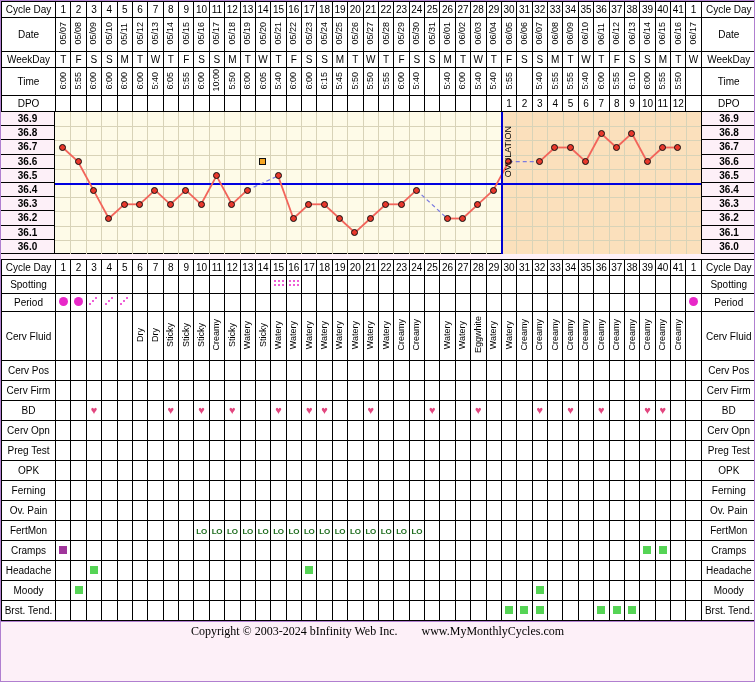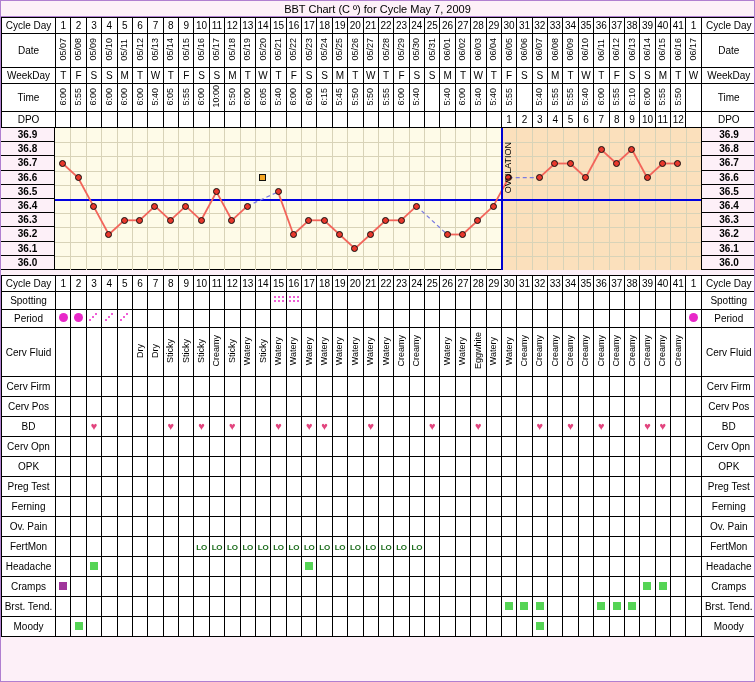--- a/index.html
+++ b/index.html
@@ -190,21 +190,20 @@
     background: #fdf0f8;
     border-top: 1px solid #b07fd0;
   }
   #footer .sp { display: inline-block; width: 18px; }
 </style>
 </head>
 <body>
 
 <div id="chart-root">
 
-  <div id="title-bar">BBT Chart (C º) for Cycle May 7, 2009</div>
 
   <table class="gridtable" id="header-table">
     <tbody id="header-body">
         <tr>
           <td class="lbl" style="width: 54px;">Cycle Day</td>
           <td class="daycell" style="width: 15.381px; height: 16px;">1</td>
           <td class="daycell" style="width: 15.381px; height: 16px;">2</td>
           <td class="daycell" style="width: 15.381px; height: 16px;">3</td>
           <td class="daycell" style="width: 15.381px; height: 16px;">4</td>
           <td class="daycell" style="width: 15.381px; height: 16px;">5</td>
@@ -779,20 +778,66 @@
           <td class="blankcell" style="width: 15.381px; height: 49px;"><span class="vert">Creamy</span></td>
           <td class="blankcell" style="width: 15.381px; height: 49px;"><span class="vert">Creamy</span></td>
           <td class="blankcell" style="width: 15.381px; height: 49px;"><span class="vert">Creamy</span></td>
           <td class="blankcell" style="width: 15.381px; height: 49px;"><span class="vert">Creamy</span></td>
           <td class="blankcell" style="width: 15.381px; height: 49px;"><span class="vert">Creamy</span></td>
           <td class="blankcell" style="width: 15.381px; height: 49px;"><span class="vert">Creamy</span></td>
           <td class="blankcell" style="width: 15.381px; height: 49px;"></td>
           <td class="lbl" style="width: 55px;">Cerv Fluid</td>
         </tr>
         <tr>
+          <td class="lbl" style="width: 54px;">Cerv Pos</td>
+          <td class="blankcell" style="width: 15.381px; height: 20px;"></td>
+          <td class="blankcell" style="width: 15.381px; height: 20px;"></td>
+          <td class="blankcell" style="width: 15.381px; height: 20px;"></td>
+          <td class="blankcell" style="width: 15.381px; height: 20px;"></td>
+          <td class="blankcell" style="width: 15.381px; height: 20px;"></td>
+          <td class="blankcell" style="width: 15.381px; height: 20px;"></td>
+          <td class="blankcell" style="width: 15.381px; height: 20px;"></td>
+          <td class="blankcell" style="width: 15.381px; height: 20px;"></td>
+          <td class="blankcell" style="width: 15.381px; height: 20px;"></td>
+          <td class="blankcell" style="width: 15.381px; height: 20px;"></td>
+          <td class="blankcell" style="width: 15.381px; height: 20px;"></td>
+          <td class="blankcell" style="width: 15.381px; height: 20px;"></td>
+          <td class="blankcell" style="width: 15.381px; height: 20px;"></td>
+          <td class="blankcell" style="width: 15.381px; height: 20px;"></td>
+          <td class="blankcell" style="width: 15.381px; height: 20px;"></td>
+          <td class="blankcell" style="width: 15.381px; height: 20px;"></td>
+          <td class="blankcell" style="width: 15.381px; height: 20px;"></td>
+          <td class="blankcell" style="width: 15.381px; height: 20px;"></td>
+          <td class="blankcell" style="width: 15.381px; height: 20px;"></td>
+          <td class="blankcell" style="width: 15.381px; height: 20px;"></td>
+          <td class="blankcell" style="width: 15.381px; height: 20px;"></td>
+          <td class="blankcell" style="width: 15.381px; height: 20px;"></td>
+          <td class="blankcell" style="width: 15.381px; height: 20px;"></td>
+          <td class="blankcell" style="width: 15.381px; height: 20px;"></td>
+          <td class="blankcell" style="width: 15.381px; height: 20px;"></td>
+          <td class="blankcell" style="width: 15.381px; height: 20px;"></td>
+          <td class="blankcell" style="width: 15.381px; height: 20px;"></td>
+          <td class="blankcell" style="width: 15.381px; height: 20px;"></td>
+          <td class="blankcell" style="width: 15.381px; height: 20px;"></td>
+          <td class="blankcell" style="width: 15.381px; height: 20px;"></td>
+          <td class="blankcell" style="width: 15.381px; height: 20px;"></td>
+          <td class="blankcell" style="width: 15.381px; height: 20px;"></td>
+          <td class="blankcell" style="width: 15.381px; height: 20px;"></td>
+          <td class="blankcell" style="width: 15.381px; height: 20px;"></td>
+          <td class="blankcell" style="width: 15.381px; height: 20px;"></td>
+          <td class="blankcell" style="width: 15.381px; height: 20px;"></td>
+          <td class="blankcell" style="width: 15.381px; height: 20px;"></td>
+          <td class="blankcell" style="width: 15.381px; height: 20px;"></td>
+          <td class="blankcell" style="width: 15.381px; height: 20px;"></td>
+          <td class="blankcell" style="width: 15.381px; height: 20px;"></td>
+          <td class="blankcell" style="width: 15.381px; height: 20px;"></td>
+          <td class="blankcell" style="width: 15.381px; height: 20px;"></td>
+          <td class="lbl" style="width: 55px;">Cerv Pos</td>
+        </tr>
+        <tr>
           <td class="lbl" style="width: 54px;">Cerv Firm</td>
           <td class="blankcell" style="width: 15.381px; height: 20px;"></td>
           <td class="blankcell" style="width: 15.381px; height: 20px;"></td>
           <td class="blankcell" style="width: 15.381px; height: 20px;"></td>
           <td class="blankcell" style="width: 15.381px; height: 20px;"></td>
           <td class="blankcell" style="width: 15.381px; height: 20px;"></td>
           <td class="blankcell" style="width: 15.381px; height: 20px;"></td>
           <td class="blankcell" style="width: 15.381px; height: 20px;"></td>
           <td class="blankcell" style="width: 15.381px; height: 20px;"></td>
           <td class="blankcell" style="width: 15.381px; height: 20px;"></td>
@@ -825,66 +870,20 @@
           <td class="blankcell" style="width: 15.381px; height: 20px;"></td>
           <td class="blankcell" style="width: 15.381px; height: 20px;"></td>
           <td class="blankcell" style="width: 15.381px; height: 20px;"></td>
           <td class="blankcell" style="width: 15.381px; height: 20px;"></td>
           <td class="blankcell" style="width: 15.381px; height: 20px;"></td>
           <td class="blankcell" style="width: 15.381px; height: 20px;"></td>
           <td class="blankcell" style="width: 15.381px; height: 20px;"></td>
           <td class="lbl" style="width: 55px;">Cerv Firm</td>
         </tr>
         <tr>
-          <td class="lbl" style="width: 54px;">Cerv Pos</td>
-          <td class="blankcell" style="width: 15.381px; height: 20px;"></td>
-          <td class="blankcell" style="width: 15.381px; height: 20px;"></td>
-          <td class="blankcell" style="width: 15.381px; height: 20px;"></td>
-          <td class="blankcell" style="width: 15.381px; height: 20px;"></td>
-          <td class="blankcell" style="width: 15.381px; height: 20px;"></td>
-          <td class="blankcell" style="width: 15.381px; height: 20px;"></td>
-          <td class="blankcell" style="width: 15.381px; height: 20px;"></td>
-          <td class="blankcell" style="width: 15.381px; height: 20px;"></td>
-          <td class="blankcell" style="width: 15.381px; height: 20px;"></td>
-          <td class="blankcell" style="width: 15.381px; height: 20px;"></td>
-          <td class="blankcell" style="width: 15.381px; height: 20px;"></td>
-          <td class="blankcell" style="width: 15.381px; height: 20px;"></td>
-          <td class="blankcell" style="width: 15.381px; height: 20px;"></td>
-          <td class="blankcell" style="width: 15.381px; height: 20px;"></td>
-          <td class="blankcell" style="width: 15.381px; height: 20px;"></td>
-          <td class="blankcell" style="width: 15.381px; height: 20px;"></td>
-          <td class="blankcell" style="width: 15.381px; height: 20px;"></td>
-          <td class="blankcell" style="width: 15.381px; height: 20px;"></td>
-          <td class="blankcell" style="width: 15.381px; height: 20px;"></td>
-          <td class="blankcell" style="width: 15.381px; height: 20px;"></td>
-          <td class="blankcell" style="width: 15.381px; height: 20px;"></td>
-          <td class="blankcell" style="width: 15.381px; height: 20px;"></td>
-          <td class="blankcell" style="width: 15.381px; height: 20px;"></td>
-          <td class="blankcell" style="width: 15.381px; height: 20px;"></td>
-          <td class="blankcell" style="width: 15.381px; height: 20px;"></td>
-          <td class="blankcell" style="width: 15.381px; height: 20px;"></td>
-          <td class="blankcell" style="width: 15.381px; height: 20px;"></td>
-          <td class="blankcell" style="width: 15.381px; height: 20px;"></td>
-          <td class="blankcell" style="width: 15.381px; height: 20px;"></td>
-          <td class="blankcell" style="width: 15.381px; height: 20px;"></td>
-          <td class="blankcell" style="width: 15.381px; height: 20px;"></td>
-          <td class="blankcell" style="width: 15.381px; height: 20px;"></td>
-          <td class="blankcell" style="width: 15.381px; height: 20px;"></td>
-          <td class="blankcell" style="width: 15.381px; height: 20px;"></td>
-          <td class="blankcell" style="width: 15.381px; height: 20px;"></td>
-          <td class="blankcell" style="width: 15.381px; height: 20px;"></td>
-          <td class="blankcell" style="width: 15.381px; height: 20px;"></td>
-          <td class="blankcell" style="width: 15.381px; height: 20px;"></td>
-          <td class="blankcell" style="width: 15.381px; height: 20px;"></td>
-          <td class="blankcell" style="width: 15.381px; height: 20px;"></td>
-          <td class="blankcell" style="width: 15.381px; height: 20px;"></td>
-          <td class="blankcell" style="width: 15.381px; height: 20px;"></td>
-          <td class="lbl" style="width: 55px;">Cerv Pos</td>
-        </tr>
-        <tr>
           <td class="lbl" style="width: 54px;">BD</td>
           <td class="blankcell" style="width: 15.381px; height: 20px;"></td>
           <td class="blankcell" style="width: 15.381px; height: 20px;"></td>
           <td class="blankcell" style="width: 15.381px; height: 20px;"><span class="heart">♥</span></td>
           <td class="blankcell" style="width: 15.381px; height: 20px;"></td>
           <td class="blankcell" style="width: 15.381px; height: 20px;"></td>
           <td class="blankcell" style="width: 15.381px; height: 20px;"></td>
           <td class="blankcell" style="width: 15.381px; height: 20px;"></td>
           <td class="blankcell" style="width: 15.381px; height: 20px;"><span class="heart">♥</span></td>
           <td class="blankcell" style="width: 15.381px; height: 20px;"></td>
@@ -963,20 +962,66 @@
           <td class="blankcell" style="width: 15.381px; height: 20px;"></td>
           <td class="blankcell" style="width: 15.381px; height: 20px;"></td>
           <td class="blankcell" style="width: 15.381px; height: 20px;"></td>
           <td class="blankcell" style="width: 15.381px; height: 20px;"></td>
           <td class="blankcell" style="width: 15.381px; height: 20px;"></td>
           <td class="blankcell" style="width: 15.381px; height: 20px;"></td>
           <td class="blankcell" style="width: 15.381px; height: 20px;"></td>
           <td class="lbl" style="width: 55px;">Cerv Opn</td>
         </tr>
         <tr>
+          <td class="lbl" style="width: 54px;">Preg Test</td>
+          <td class="blankcell" style="width: 15.381px; height: 20px;"></td>
+          <td class="blankcell" style="width: 15.381px; height: 20px;"></td>
+          <td class="blankcell" style="width: 15.381px; height: 20px;"></td>
+          <td class="blankcell" style="width: 15.381px; height: 20px;"></td>
+          <td class="blankcell" style="width: 15.381px; height: 20px;"></td>
+          <td class="blankcell" style="width: 15.381px; height: 20px;"></td>
+          <td class="blankcell" style="width: 15.381px; height: 20px;"></td>
+          <td class="blankcell" style="width: 15.381px; height: 20px;"></td>
+          <td class="blankcell" style="width: 15.381px; height: 20px;"></td>
+          <td class="blankcell" style="width: 15.381px; height: 20px;"></td>
+          <td class="blankcell" style="width: 15.381px; height: 20px;"></td>
+          <td class="blankcell" style="width: 15.381px; height: 20px;"></td>
+          <td class="blankcell" style="width: 15.381px; height: 20px;"></td>
+          <td class="blankcell" style="width: 15.381px; height: 20px;"></td>
+          <td class="blankcell" style="width: 15.381px; height: 20px;"></td>
+          <td class="blankcell" style="width: 15.381px; height: 20px;"></td>
+          <td class="blankcell" style="width: 15.381px; height: 20px;"></td>
+          <td class="blankcell" style="width: 15.381px; height: 20px;"></td>
+          <td class="blankcell" style="width: 15.381px; height: 20px;"></td>
+          <td class="blankcell" style="width: 15.381px; height: 20px;"></td>
+          <td class="blankcell" style="width: 15.381px; height: 20px;"></td>
+          <td class="blankcell" style="width: 15.381px; height: 20px;"></td>
+          <td class="blankcell" style="width: 15.381px; height: 20px;"></td>
+          <td class="blankcell" style="width: 15.381px; height: 20px;"></td>
+          <td class="blankcell" style="width: 15.381px; height: 20px;"></td>
+          <td class="blankcell" style="width: 15.381px; height: 20px;"></td>
+          <td class="blankcell" style="width: 15.381px; height: 20px;"></td>
+          <td class="blankcell" style="width: 15.381px; height: 20px;"></td>
+          <td class="blankcell" style="width: 15.381px; height: 20px;"></td>
+          <td class="blankcell" style="width: 15.381px; height: 20px;"></td>
+          <td class="blankcell" style="width: 15.381px; height: 20px;"></td>
+          <td class="blankcell" style="width: 15.381px; height: 20px;"></td>
+          <td class="blankcell" style="width: 15.381px; height: 20px;"></td>
+          <td class="blankcell" style="width: 15.381px; height: 20px;"></td>
+          <td class="blankcell" style="width: 15.381px; height: 20px;"></td>
+          <td class="blankcell" style="width: 15.381px; height: 20px;"></td>
+          <td class="blankcell" style="width: 15.381px; height: 20px;"></td>
+          <td class="blankcell" style="width: 15.381px; height: 20px;"></td>
+          <td class="blankcell" style="width: 15.381px; height: 20px;"></td>
+          <td class="blankcell" style="width: 15.381px; height: 20px;"></td>
+          <td class="blankcell" style="width: 15.381px; height: 20px;"></td>
+          <td class="blankcell" style="width: 15.381px; height: 20px;"></td>
+          <td class="lbl" style="width: 55px;">Preg Test</td>
+        </tr>
+        <tr>
           <td class="lbl" style="width: 54px;">OPK</td>
           <td class="blankcell" style="width: 15.381px; height: 20px;"></td>
           <td class="blankcell" style="width: 15.381px; height: 20px;"></td>
           <td class="blankcell" style="width: 15.381px; height: 20px;"></td>
           <td class="blankcell" style="width: 15.381px; height: 20px;"></td>
           <td class="blankcell" style="width: 15.381px; height: 20px;"></td>
           <td class="blankcell" style="width: 15.381px; height: 20px;"></td>
           <td class="blankcell" style="width: 15.381px; height: 20px;"></td>
           <td class="blankcell" style="width: 15.381px; height: 20px;"></td>
           <td class="blankcell" style="width: 15.381px; height: 20px;"></td>
@@ -1009,66 +1054,20 @@
           <td class="blankcell" style="width: 15.381px; height: 20px;"></td>
           <td class="blankcell" style="width: 15.381px; height: 20px;"></td>
           <td class="blankcell" style="width: 15.381px; height: 20px;"></td>
           <td class="blankcell" style="width: 15.381px; height: 20px;"></td>
           <td class="blankcell" style="width: 15.381px; height: 20px;"></td>
           <td class="blankcell" style="width: 15.381px; height: 20px;"></td>
           <td class="blankcell" style="width: 15.381px; height: 20px;"></td>
           <td class="lbl" style="width: 55px;">OPK</td>
         </tr>
         <tr>
-          <td class="lbl" style="width: 54px;">Preg Test</td>
-          <td class="blankcell" style="width: 15.381px; height: 20px;"></td>
-          <td class="blankcell" style="width: 15.381px; height: 20px;"></td>
-          <td class="blankcell" style="width: 15.381px; height: 20px;"></td>
-          <td class="blankcell" style="width: 15.381px; height: 20px;"></td>
-          <td class="blankcell" style="width: 15.381px; height: 20px;"></td>
-          <td class="blankcell" style="width: 15.381px; height: 20px;"></td>
-          <td class="blankcell" style="width: 15.381px; height: 20px;"></td>
-          <td class="blankcell" style="width: 15.381px; height: 20px;"></td>
-          <td class="blankcell" style="width: 15.381px; height: 20px;"></td>
-          <td class="blankcell" style="width: 15.381px; height: 20px;"></td>
-          <td class="blankcell" style="width: 15.381px; height: 20px;"></td>
-          <td class="blankcell" style="width: 15.381px; height: 20px;"></td>
-          <td class="blankcell" style="width: 15.381px; height: 20px;"></td>
-          <td class="blankcell" style="width: 15.381px; height: 20px;"></td>
-          <td class="blankcell" style="width: 15.381px; height: 20px;"></td>
-          <td class="blankcell" style="width: 15.381px; height: 20px;"></td>
-          <td class="blankcell" style="width: 15.381px; height: 20px;"></td>
-          <td class="blankcell" style="width: 15.381px; height: 20px;"></td>
-          <td class="blankcell" style="width: 15.381px; height: 20px;"></td>
-          <td class="blankcell" style="width: 15.381px; height: 20px;"></td>
-          <td class="blankcell" style="width: 15.381px; height: 20px;"></td>
-          <td class="blankcell" style="width: 15.381px; height: 20px;"></td>
-          <td class="blankcell" style="width: 15.381px; height: 20px;"></td>
-          <td class="blankcell" style="width: 15.381px; height: 20px;"></td>
-          <td class="blankcell" style="width: 15.381px; height: 20px;"></td>
-          <td class="blankcell" style="width: 15.381px; height: 20px;"></td>
-          <td class="blankcell" style="width: 15.381px; height: 20px;"></td>
-          <td class="blankcell" style="width: 15.381px; height: 20px;"></td>
-          <td class="blankcell" style="width: 15.381px; height: 20px;"></td>
-          <td class="blankcell" style="width: 15.381px; height: 20px;"></td>
-          <td class="blankcell" style="width: 15.381px; height: 20px;"></td>
-          <td class="blankcell" style="width: 15.381px; height: 20px;"></td>
-          <td class="blankcell" style="width: 15.381px; height: 20px;"></td>
-          <td class="blankcell" style="width: 15.381px; height: 20px;"></td>
-          <td class="blankcell" style="width: 15.381px; height: 20px;"></td>
-          <td class="blankcell" style="width: 15.381px; height: 20px;"></td>
-          <td class="blankcell" style="width: 15.381px; height: 20px;"></td>
-          <td class="blankcell" style="width: 15.381px; height: 20px;"></td>
-          <td class="blankcell" style="width: 15.381px; height: 20px;"></td>
-          <td class="blankcell" style="width: 15.381px; height: 20px;"></td>
-          <td class="blankcell" style="width: 15.381px; height: 20px;"></td>
-          <td class="blankcell" style="width: 15.381px; height: 20px;"></td>
-          <td class="lbl" style="width: 55px;">Preg Test</td>
-        </tr>
-        <tr>
           <td class="lbl" style="width: 54px;">Ferning</td>
           <td class="blankcell" style="width: 15.381px; height: 20px;"></td>
           <td class="blankcell" style="width: 15.381px; height: 20px;"></td>
           <td class="blankcell" style="width: 15.381px; height: 20px;"></td>
           <td class="blankcell" style="width: 15.381px; height: 20px;"></td>
           <td class="blankcell" style="width: 15.381px; height: 20px;"></td>
           <td class="blankcell" style="width: 15.381px; height: 20px;"></td>
           <td class="blankcell" style="width: 15.381px; height: 20px;"></td>
           <td class="blankcell" style="width: 15.381px; height: 20px;"></td>
           <td class="blankcell" style="width: 15.381px; height: 20px;"></td>
@@ -1191,66 +1190,20 @@
           <td class="blankcell" style="width: 15.381px; height: 20px;"></td>
           <td class="blankcell" style="width: 15.381px; height: 20px;"></td>
           <td class="blankcell" style="width: 15.381px; height: 20px;"></td>
           <td class="blankcell" style="width: 15.381px; height: 20px;"></td>
           <td class="blankcell" style="width: 15.381px; height: 20px;"></td>
           <td class="blankcell" style="width: 15.381px; height: 20px;"></td>
           <td class="blankcell" style="width: 15.381px; height: 20px;"></td>
           <td class="blankcell" style="width: 15.381px; height: 20px;"></td>
           <td class="blankcell" style="width: 15.381px; height: 20px;"></td>
           <td class="lbl" style="width: 55px;">FertMon</td>
-        </tr>
-        <tr>
-          <td class="lbl" style="width: 54px;">Headache</td>
-          <td class="blankcell" style="width: 15.381px; height: 20px;"></td>
-          <td class="blankcell" style="width: 15.381px; height: 20px;"></td>
-          <td class="blankcell" style="width: 15.381px; height: 20px;"><span class="sq green"></span></td>
-          <td class="blankcell" style="width: 15.381px; height: 20px;"></td>
-          <td class="blankcell" style="width: 15.381px; height: 20px;"></td>
-          <td class="blankcell" style="width: 15.381px; height: 20px;"></td>
-          <td class="blankcell" style="width: 15.381px; height: 20px;"></td>
-          <td class="blankcell" style="width: 15.381px; height: 20px;"></td>
-          <td class="blankcell" style="width: 15.381px; height: 20px;"></td>
-          <td class="blankcell" style="width: 15.381px; height: 20px;"></td>
-          <td class="blankcell" style="width: 15.381px; height: 20px;"></td>
-          <td class="blankcell" style="width: 15.381px; height: 20px;"></td>
-          <td class="blankcell" style="width: 15.381px; height: 20px;"></td>
-          <td class="blankcell" style="width: 15.381px; height: 20px;"></td>
-          <td class="blankcell" style="width: 15.381px; height: 20px;"></td>
-          <td class="blankcell" style="width: 15.381px; height: 20px;"></td>
-          <td class="blankcell" style="width: 15.381px; height: 20px;"><span class="sq green"></span></td>
-          <td class="blankcell" style="width: 15.381px; height: 20px;"></td>
-          <td class="blankcell" style="width: 15.381px; height: 20px;"></td>
-          <td class="blankcell" style="width: 15.381px; height: 20px;"></td>
-          <td class="blankcell" style="width: 15.381px; height: 20px;"></td>
-          <td class="blankcell" style="width: 15.381px; height: 20px;"></td>
-          <td class="blankcell" style="width: 15.381px; height: 20px;"></td>
-          <td class="blankcell" style="width: 15.381px; height: 20px;"></td>
-          <td class="blankcell" style="width: 15.381px; height: 20px;"></td>
-          <td class="blankcell" style="width: 15.381px; height: 20px;"></td>
-          <td class="blankcell" style="width: 15.381px; height: 20px;"></td>
-          <td class="blankcell" style="width: 15.381px; height: 20px;"></td>
-          <td class="blankcell" style="width: 15.381px; height: 20px;"></td>
-          <td class="blankcell" style="width: 15.381px; height: 20px;"></td>
-          <td class="blankcell" style="width: 15.381px; height: 20px;"></td>
-          <td class="blankcell" style="width: 15.381px; height: 20px;"></td>
-          <td class="blankcell" style="width: 15.381px; height: 20px;"></td>
-          <td class="blankcell" style="width: 15.381px; height: 20px;"></td>
-          <td class="blankcell" style="width: 15.381px; height: 20px;"></td>
-          <td class="blankcell" style="width: 15.381px; height: 20px;"></td>
-          <td class="blankcell" style="width: 15.381px; height: 20px;"></td>
-          <td class="blankcell" style="width: 15.381px; height: 20px;"></td>
-          <td class="blankcell" style="width: 15.381px; height: 20px;"></td>
-          <td class="blankcell" style="width: 15.381px; height: 20px;"></td>
-          <td class="blankcell" style="width: 15.381px; height: 20px;"></td>
-          <td class="blankcell" style="width: 15.381px; height: 20px;"></td>
-          <td class="lbl" style="width: 55px;">Headache</td>
         </tr>
         <tr>
           <td class="lbl" style="width: 54px;">Cramps</td>
           <td class="blankcell" style="width: 15.381px; height: 20px;"><span class="sq purple"></span></td>
           <td class="blankcell" style="width: 15.381px; height: 20px;"></td>
           <td class="blankcell" style="width: 15.381px; height: 20px;"></td>
           <td class="blankcell" style="width: 15.381px; height: 20px;"></td>
           <td class="blankcell" style="width: 15.381px; height: 20px;"></td>
           <td class="blankcell" style="width: 15.381px; height: 20px;"></td>
           <td class="blankcell" style="width: 15.381px; height: 20px;"></td>
@@ -1283,20 +1236,112 @@
           <td class="blankcell" style="width: 15.381px; height: 20px;"></td>
           <td class="blankcell" style="width: 15.381px; height: 20px;"></td>
           <td class="blankcell" style="width: 15.381px; height: 20px;"></td>
           <td class="blankcell" style="width: 15.381px; height: 20px;"></td>
           <td class="blankcell" style="width: 15.381px; height: 20px;"></td>
           <td class="blankcell" style="width: 15.381px; height: 20px;"><span class="sq green"></span></td>
           <td class="blankcell" style="width: 15.381px; height: 20px;"><span class="sq green"></span></td>
           <td class="blankcell" style="width: 15.381px; height: 20px;"></td>
           <td class="blankcell" style="width: 15.381px; height: 20px;"></td>
           <td class="lbl" style="width: 55px;">Cramps</td>
+        </tr>
+        <tr>
+          <td class="lbl" style="width: 54px;">Headache</td>
+          <td class="blankcell" style="width: 15.381px; height: 20px;"></td>
+          <td class="blankcell" style="width: 15.381px; height: 20px;"></td>
+          <td class="blankcell" style="width: 15.381px; height: 20px;"><span class="sq green"></span></td>
+          <td class="blankcell" style="width: 15.381px; height: 20px;"></td>
+          <td class="blankcell" style="width: 15.381px; height: 20px;"></td>
+          <td class="blankcell" style="width: 15.381px; height: 20px;"></td>
+          <td class="blankcell" style="width: 15.381px; height: 20px;"></td>
+          <td class="blankcell" style="width: 15.381px; height: 20px;"></td>
+          <td class="blankcell" style="width: 15.381px; height: 20px;"></td>
+          <td class="blankcell" style="width: 15.381px; height: 20px;"></td>
+          <td class="blankcell" style="width: 15.381px; height: 20px;"></td>
+          <td class="blankcell" style="width: 15.381px; height: 20px;"></td>
+          <td class="blankcell" style="width: 15.381px; height: 20px;"></td>
+          <td class="blankcell" style="width: 15.381px; height: 20px;"></td>
+          <td class="blankcell" style="width: 15.381px; height: 20px;"></td>
+          <td class="blankcell" style="width: 15.381px; height: 20px;"></td>
+          <td class="blankcell" style="width: 15.381px; height: 20px;"><span class="sq green"></span></td>
+          <td class="blankcell" style="width: 15.381px; height: 20px;"></td>
+          <td class="blankcell" style="width: 15.381px; height: 20px;"></td>
+          <td class="blankcell" style="width: 15.381px; height: 20px;"></td>
+          <td class="blankcell" style="width: 15.381px; height: 20px;"></td>
+          <td class="blankcell" style="width: 15.381px; height: 20px;"></td>
+          <td class="blankcell" style="width: 15.381px; height: 20px;"></td>
+          <td class="blankcell" style="width: 15.381px; height: 20px;"></td>
+          <td class="blankcell" style="width: 15.381px; height: 20px;"></td>
+          <td class="blankcell" style="width: 15.381px; height: 20px;"></td>
+          <td class="blankcell" style="width: 15.381px; height: 20px;"></td>
+          <td class="blankcell" style="width: 15.381px; height: 20px;"></td>
+          <td class="blankcell" style="width: 15.381px; height: 20px;"></td>
+          <td class="blankcell" style="width: 15.381px; height: 20px;"></td>
+          <td class="blankcell" style="width: 15.381px; height: 20px;"></td>
+          <td class="blankcell" style="width: 15.381px; height: 20px;"></td>
+          <td class="blankcell" style="width: 15.381px; height: 20px;"></td>
+          <td class="blankcell" style="width: 15.381px; height: 20px;"></td>
+          <td class="blankcell" style="width: 15.381px; height: 20px;"></td>
+          <td class="blankcell" style="width: 15.381px; height: 20px;"></td>
+          <td class="blankcell" style="width: 15.381px; height: 20px;"></td>
+          <td class="blankcell" style="width: 15.381px; height: 20px;"></td>
+          <td class="blankcell" style="width: 15.381px; height: 20px;"></td>
+          <td class="blankcell" style="width: 15.381px; height: 20px;"></td>
+          <td class="blankcell" style="width: 15.381px; height: 20px;"></td>
+          <td class="blankcell" style="width: 15.381px; height: 20px;"></td>
+          <td class="lbl" style="width: 55px;">Headache</td>
+        </tr>
+        <tr>
+          <td class="lbl" style="width: 54px;">Moody</td>
+          <td class="blankcell" style="width: 15.381px; height: 20px;"></td>
+          <td class="blankcell" style="width: 15.381px; height: 20px;"><span class="sq green"></span></td>
+          <td class="blankcell" style="width: 15.381px; height: 20px;"></td>
+          <td class="blankcell" style="width: 15.381px; height: 20px;"></td>
+          <td class="blankcell" style="width: 15.381px; height: 20px;"></td>
+          <td class="blankcell" style="width: 15.381px; height: 20px;"></td>
+          <td class="blankcell" style="width: 15.381px; height: 20px;"></td>
+          <td class="blankcell" style="width: 15.381px; height: 20px;"></td>
+          <td class="blankcell" style="width: 15.381px; height: 20px;"></td>
+          <td class="blankcell" style="width: 15.381px; height: 20px;"></td>
+          <td class="blankcell" style="width: 15.381px; height: 20px;"></td>
+          <td class="blankcell" style="width: 15.381px; height: 20px;"></td>
+          <td class="blankcell" style="width: 15.381px; height: 20px;"></td>
+          <td class="blankcell" style="width: 15.381px; height: 20px;"></td>
+          <td class="blankcell" style="width: 15.381px; height: 20px;"></td>
+          <td class="blankcell" style="width: 15.381px; height: 20px;"></td>
+          <td class="blankcell" style="width: 15.381px; height: 20px;"></td>
+          <td class="blankcell" style="width: 15.381px; height: 20px;"></td>
+          <td class="blankcell" style="width: 15.381px; height: 20px;"></td>
+          <td class="blankcell" style="width: 15.381px; height: 20px;"></td>
+          <td class="blankcell" style="width: 15.381px; height: 20px;"></td>
+          <td class="blankcell" style="width: 15.381px; height: 20px;"></td>
+          <td class="blankcell" style="width: 15.381px; height: 20px;"></td>
+          <td class="blankcell" style="width: 15.381px; height: 20px;"></td>
+          <td class="blankcell" style="width: 15.381px; height: 20px;"></td>
+          <td class="blankcell" style="width: 15.381px; height: 20px;"></td>
+          <td class="blankcell" style="width: 15.381px; height: 20px;"></td>
+          <td class="blankcell" style="width: 15.381px; height: 20px;"></td>
+          <td class="blankcell" style="width: 15.381px; height: 20px;"></td>
+          <td class="blankcell" style="width: 15.381px; height: 20px;"></td>
+          <td class="blankcell" style="width: 15.381px; height: 20px;"></td>
+          <td class="blankcell" style="width: 15.381px; height: 20px;"><span class="sq green"></span></td>
+          <td class="blankcell" style="width: 15.381px; height: 20px;"></td>
+          <td class="blankcell" style="width: 15.381px; height: 20px;"></td>
+          <td class="blankcell" style="width: 15.381px; height: 20px;"></td>
+          <td class="blankcell" style="width: 15.381px; height: 20px;"></td>
+          <td class="blankcell" style="width: 15.381px; height: 20px;"></td>
+          <td class="blankcell" style="width: 15.381px; height: 20px;"></td>
+          <td class="blankcell" style="width: 15.381px; height: 20px;"></td>
+          <td class="blankcell" style="width: 15.381px; height: 20px;"></td>
+          <td class="blankcell" style="width: 15.381px; height: 20px;"></td>
+          <td class="blankcell" style="width: 15.381px; height: 20px;"></td>
+          <td class="lbl" style="width: 55px;">Moody</td>
         </tr>
         <tr>
           <td class="lbl" style="width: 54px;">Brst. Tend.</td>
           <td class="blankcell" style="width: 15.381px; height: 20px;"></td>
           <td class="blankcell" style="width: 15.381px; height: 20px;"></td>
           <td class="blankcell" style="width: 15.381px; height: 20px;"></td>
           <td class="blankcell" style="width: 15.381px; height: 20px;"></td>
           <td class="blankcell" style="width: 15.381px; height: 20px;"></td>
           <td class="blankcell" style="width: 15.381px; height: 20px;"></td>
           <td class="blankcell" style="width: 15.381px; height: 20px;"></td>
@@ -1330,62 +1375,21 @@
           <td class="blankcell" style="width: 15.381px; height: 20px;"></td>
           <td class="blankcell" style="width: 15.381px; height: 20px;"><span class="sq green"></span></td>
           <td class="blankcell" style="width: 15.381px; height: 20px;"><span class="sq green"></span></td>
           <td class="blankcell" style="width: 15.381px; height: 20px;"><span class="sq green"></span></td>
           <td class="blankcell" style="width: 15.381px; height: 20px;"></td>
           <td class="blankcell" style="width: 15.381px; height: 20px;"></td>
           <td class="blankcell" style="width: 15.381px; height: 20px;"></td>
           <td class="blankcell" style="width: 15.381px; height: 20px;"></td>
           <td class="lbl" style="width: 55px;">Brst. Tend.</td>
         </tr>
-        <tr>
-          <td class="lbl" style="width: 54px;">Moody</td>
-          <td class="blankcell" style="width: 15.381px; height: 20px;"></td>
-          <td class="blankcell" style="width: 15.381px; height: 20px;"><span class="sq green"></span></td>
-          <td class="blankcell" style="width: 15.381px; height: 20px;"></td>
-          <td class="blankcell" style="width: 15.381px; height: 20px;"></td>
-          <td class="blankcell" style="width: 15.381px; height: 20px;"></td>
-          <td class="blankcell" style="width: 15.381px; height: 20px;"></td>
-          <td class="blankcell" style="width: 15.381px; height: 20px;"></td>
-          <td class="blankcell" style="width: 15.381px; height: 20px;"></td>
-          <td class="blankcell" style="width: 15.381px; height: 20px;"></td>
-          <td class="blankcell" style="width: 15.381px; height: 20px;"></td>
-          <td class="blankcell" style="width: 15.381px; height: 20px;"></td>
-          <td class="blankcell" style="width: 15.381px; height: 20px;"></td>
-          <td class="blankcell" style="width: 15.381px; height: 20px;"></td>
-          <td class="blankcell" style="width: 15.381px; height: 20px;"></td>
-          <td class="blankcell" style="width: 15.381px; height: 20px;"></td>
-          <td class="blankcell" style="width: 15.381px; height: 20px;"></td>
-          <td class="blankcell" style="width: 15.381px; height: 20px;"></td>
-          <td class="blankcell" style="width: 15.381px; height: 20px;"></td>
-          <td class="blankcell" style="width: 15.381px; height: 20px;"></td>
-          <td class="blankcell" style="width: 15.381px; height: 20px;"></td>
-          <td class="blankcell" style="width: 15.381px; height: 20px;"></td>
-          <td class="blankcell" style="width: 15.381px; height: 20px;"></td>
-          <td class="blankcell" style="width: 15.381px; height: 20px;"></td>
-          <td class="blankcell" style="width: 15.381px; height: 20px;"></td>
-          <td class="blankcell" style="width: 15.381px; height: 20px;"></td>
-          <td class="blankcell" style="width: 15.381px; height: 20px;"></td>
-          <td class="blankcell" style="width: 15.381px; height: 20px;"></td>
-          <td class="blankcell" style="width: 15.381px; height: 20px;"></td>
-          <td class="blankcell" style="width: 15.381px; height: 20px;"></td>
-          <td class="blankcell" style="width: 15.381px; height: 20px;"></td>
-          <td class="blankcell" style="width: 15.381px; height: 20px;"></td>
-          <td class="blankcell" style="width: 15.381px; height: 20px;"><span class="sq green"></span></td>
-          <td class="blankcell" style="width: 15.381px; height: 20px;"></td>
-          <td class="blankcell" style="width: 15.381px; height: 20px;"></td>
-          <td class="blankcell" style="width: 15.381px; height: 20px;"></td>
-          <td class="blankcell" style="width: 15.381px; height: 20px;"></td>
-          <td class="blankcell" style="width: 15.381px; height: 20px;"></td>
-          <td class="blankcell" style="width: 15.381px; height: 20px;"></td>
-          <td class="blankcell" style="width: 15.381px; height: 20px;"></td>
-          <td class="blankcell" style="width: 15.381px; height: 20px;"></td>
-          <td class="blankcell" style="width: 15.381px; height: 20px;"></td>
-          <td class="blankcell" style="width: 15.381px; height: 20px;"></td>
-          <td class="lbl" style="width: 55px;">Moody</td>
-        </tr>
       </tbody>
   </table>
 
+  <div id="footer">
+    <span>Copyright © 2003-2024 bInfinity Web Inc.</span>
+    <span class="sp"></span>
+    <span>www.MyMonthlyCycles.com</span>
+  </div>
 </div>
 
 </body></html>

